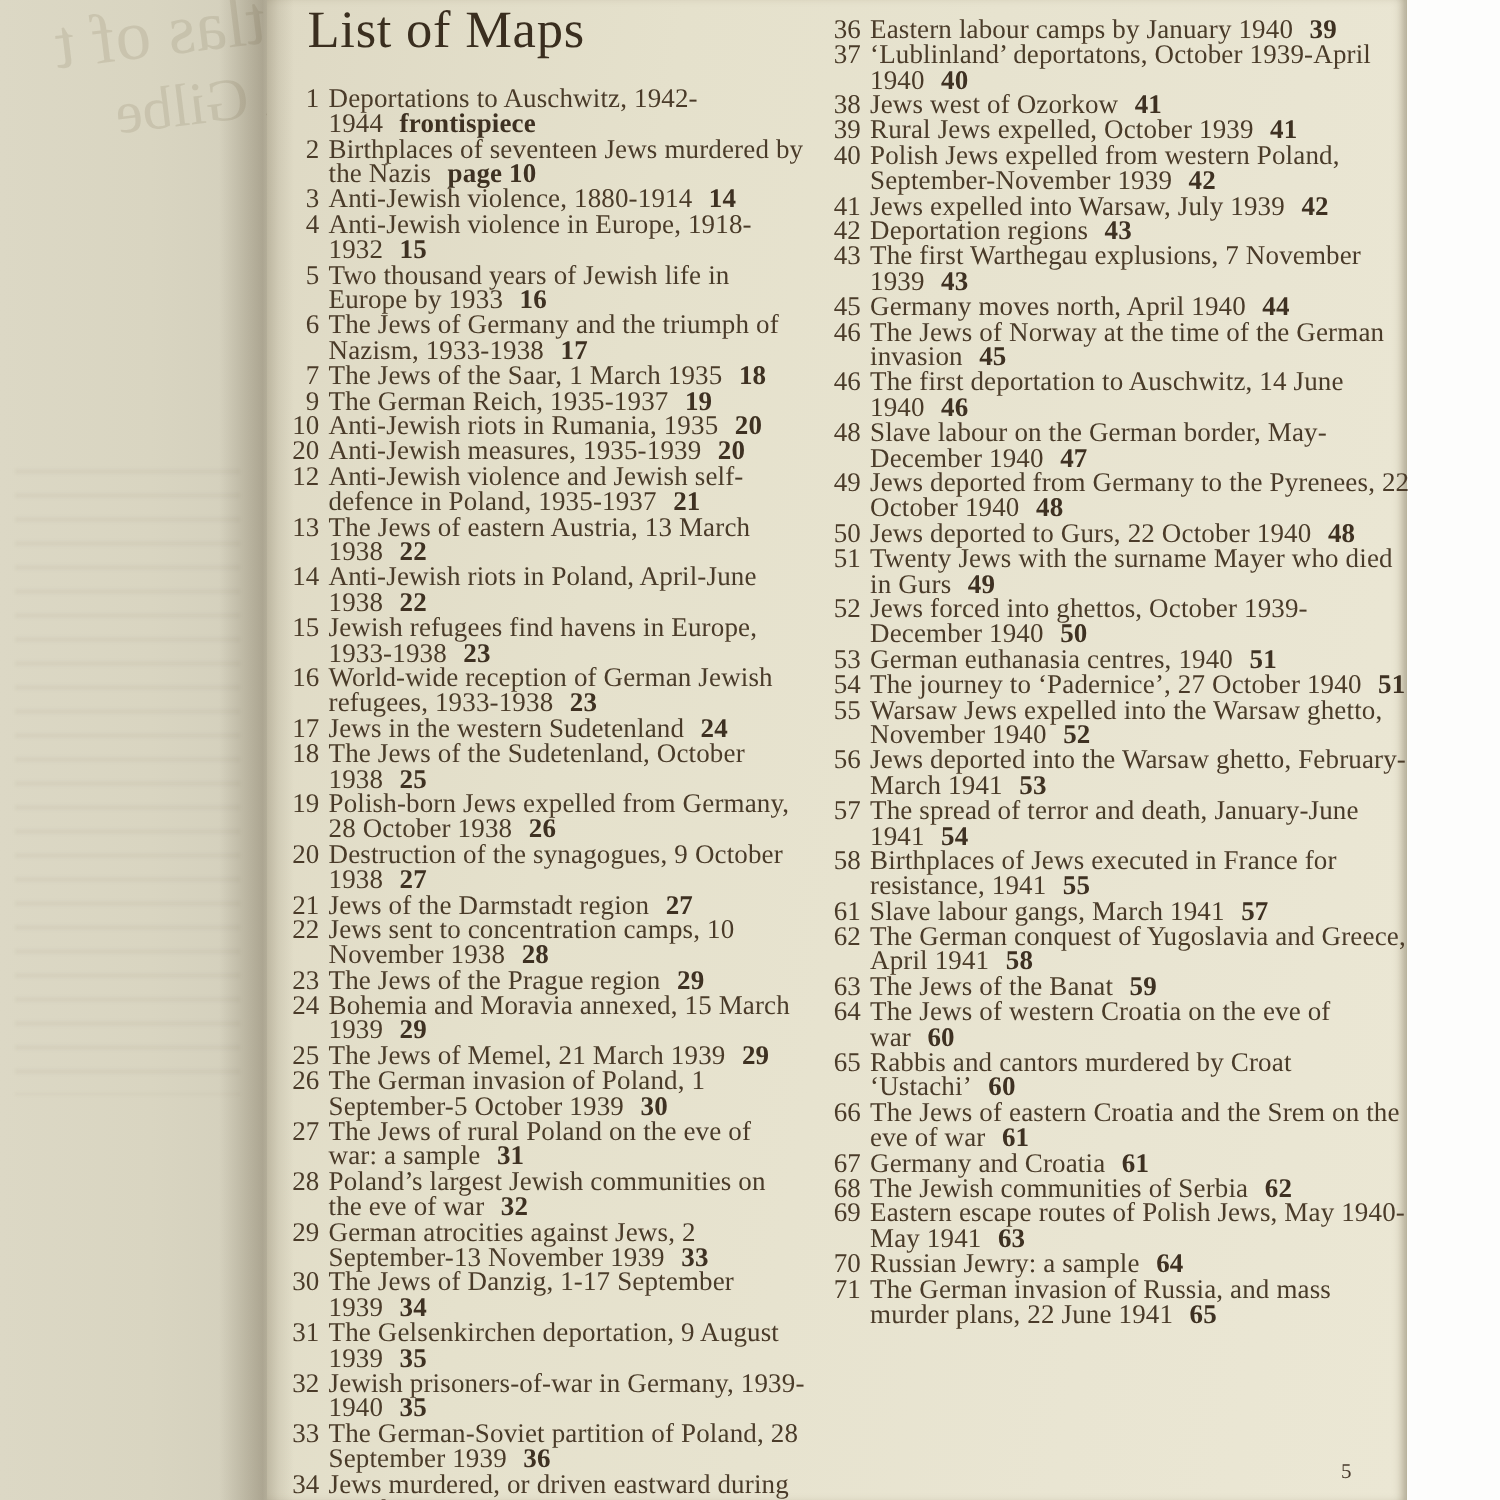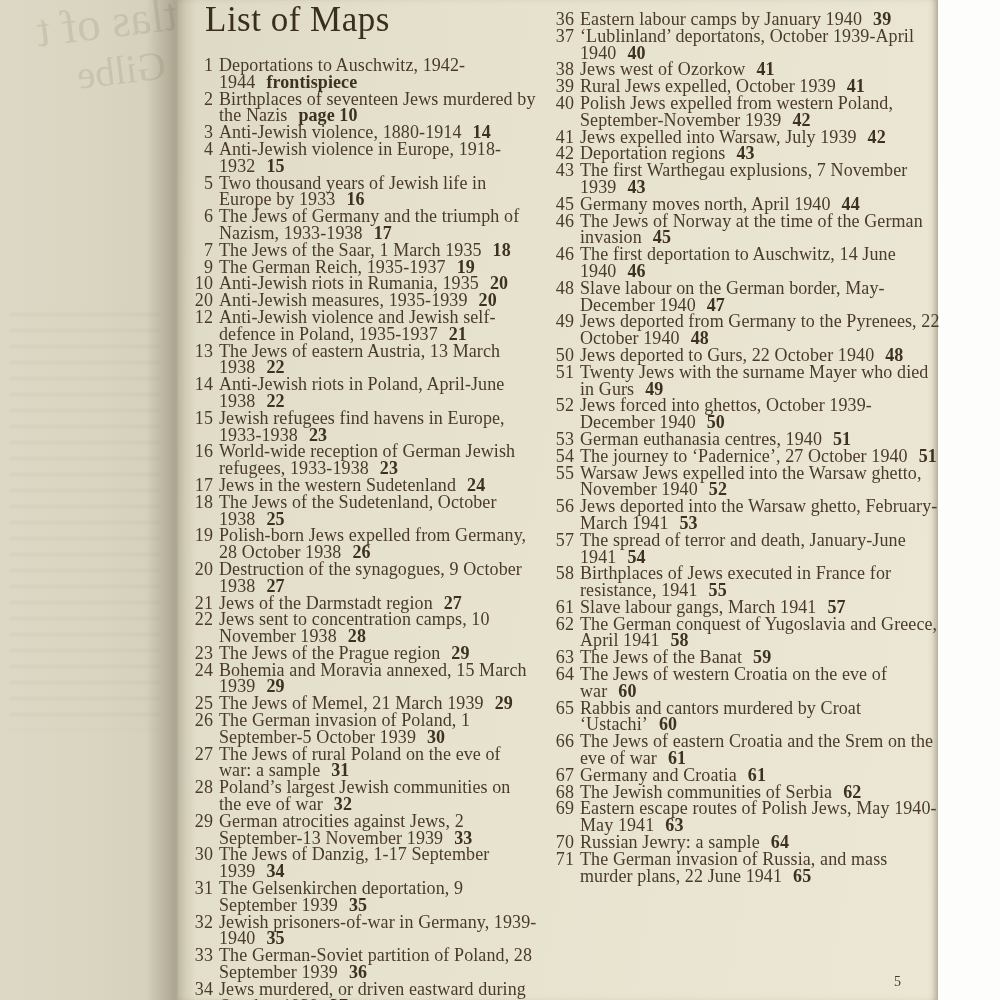--- a/index.html
+++ b/index.html
@@ -138,21 +138,21 @@
   <div class="entry"><span class="num">26</span><span class="txt">The German invasion of Poland, 1 September-5 October 1939</span><span class="pref">30</span></div>
 
   <div class="entry"><span class="num">27</span><span class="txt">The Jews of rural Poland on the eve of war: a sample</span><span class="pref">31</span></div>
 
   <div class="entry"><span class="num">28</span><span class="txt">Poland’s largest Jewish communities on the eve of war</span><span class="pref">32</span></div>
 
   <div class="entry"><span class="num">29</span><span class="txt">German atrocities against Jews, 2 September-13 November 1939</span><span class="pref">33</span></div>
 
   <div class="entry"><span class="num">30</span><span class="txt">The Jews of Danzig, 1-17 September 1939</span><span class="pref">34</span></div>
 
-  <div class="entry"><span class="num">31</span><span class="txt">The Gelsenkirchen deportation, 9 September 1939</span><span class="pref">35</span></div>
+  <div class="entry"><span class="num">31</span><span class="txt">The Gelsenkirchen deportation, 9 August 1939</span><span class="pref">35</span></div>
 
   <div class="entry"><span class="num">32</span><span class="txt">Jewish prisoners-of-war in Germany, 1939-1940</span><span class="pref">35</span></div>
 
   <div class="entry"><span class="num">33</span><span class="txt">The German-Soviet partition of Poland, 28 September 1939</span><span class="pref">36</span></div>
 
   <div class="entry"><span class="num">34</span><span class="txt">Jews murdered, or driven eastward during October 1939</span><span class="pref">37</span></div>
 
   <div class="entry"><span class="num">35</span><span class="txt">Jewish prisoners-of-war and non-Jewish civilians murdered, 1939-1940</span><span class="pref">38</span></div>
 </div>
       <div class="col col-right">

